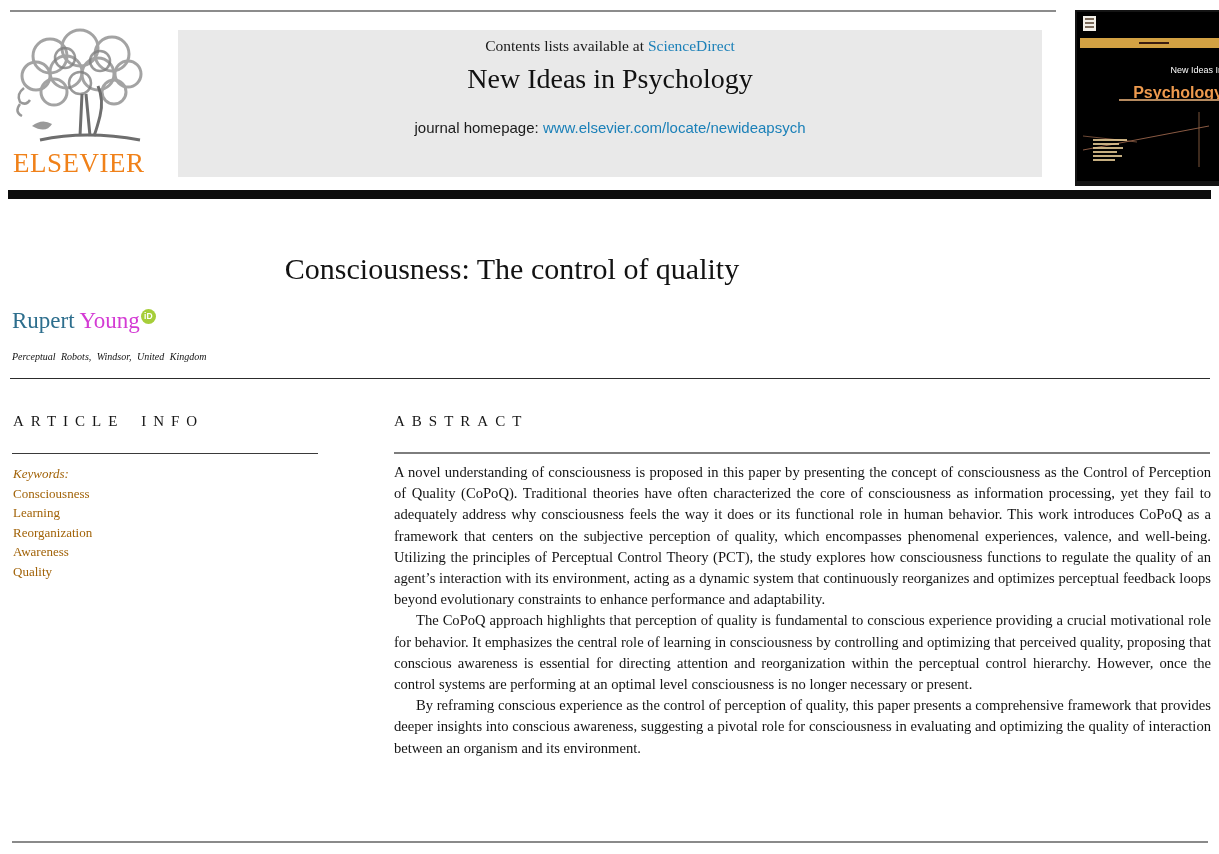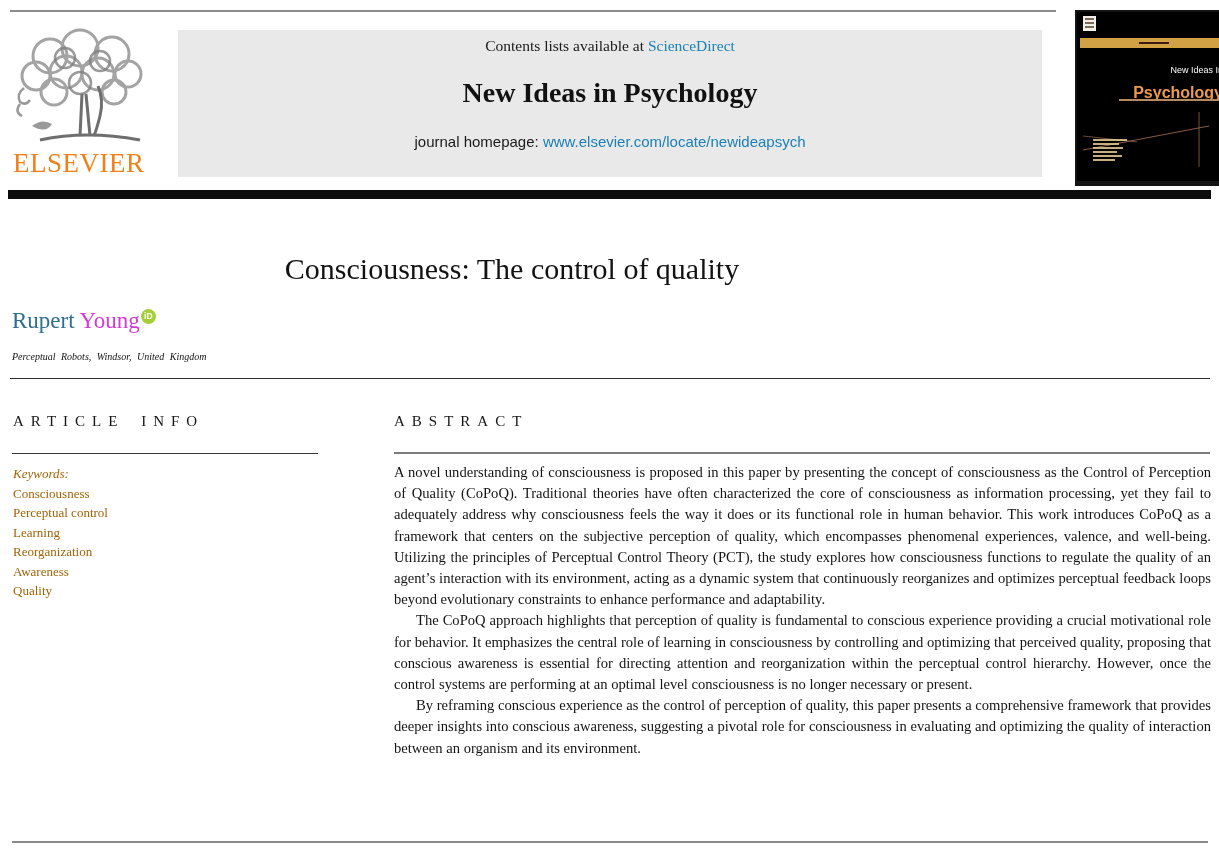--- a/index.html
+++ b/index.html
@@ -4,21 +4,21 @@
 <style>
   html,body{margin:0;padding:0;background:#fff;}
   body{width:1219px;height:854px;position:relative;font-family:"Liberation Serif",serif;color:#1a1a1a;}
   .abs{position:absolute;}
 
   
   .topline{left:10px;top:10px;width:1046px;height:0;border-top:2px solid #8c8c8c;}
   .banner{left:178px;top:30px;width:864px;height:147px;background:#e9e9e9;text-align:center;}
   .contents-line{margin-top:7px;font-size:15.5px;color:#1a1a1a;}
   a.link{color:#1b80b8;text-decoration:none;cursor:pointer;}
-  .journal-title{margin-top:22px;font-size:28px;color:#111;font-weight:bold;}
+  .journal-title{margin-top:8px;font-size:28px;color:#111;}
   .homepage-line{margin-top:24px;font-size:15px;font-family:"Liberation Sans",sans-serif;color:#1a1a1a;}
 
   .elsevier-logo{left:10px;top:28px;width:162px;height:150px;}
   .elsevier-word{position:absolute;left:3px;top:120px;font-size:27px;color:#f08119;letter-spacing:.5px;}
 
   .cover{left:1075px;top:10px;width:158px;height:176px;background:#000000;border:2px solid #141414;border-bottom-width:5px;box-sizing:border-box;overflow:hidden;}
   .cover .minilogo{position:absolute;left:6px;top:4px;width:13px;height:15px;background:#f2efe8;}
   .cover .minilogo i{display:block;height:2px;margin:2px 2px 0 2px;background:#7a6a5a;}
   .cover .band{position:absolute;left:3px;right:3px;top:26px;height:10px;background:#d2a143;}
   .cover .band i{display:block;width:30px;height:2px;margin:4px auto 0;background:#3a1c10;}
@@ -137,21 +137,20 @@
 <div class="abs affiliation">Perceptual Robots, Windsor, United Kingdom</div>
 
 <div class="abs rule-full"></div>
 
 <div class="abs section-heading h-articleinfo">ARTICLE INFO</div>
 <div class="abs rule-ai"></div>
 
 <div class="abs keywords">
   <div class="kw-label">Keywords:</div>
   <div>Consciousness</div>
-  <div>Perceptual control</div>
   <div>Learning</div>
   <div>Reorganization</div>
   <div>Awareness</div>
   <div>Quality</div>
 </div>
 
 <div class="abs section-heading h-abstract">ABSTRACT</div>
 <div class="abs rule-ab"></div>
 
 <div class="abs abstract-body">

